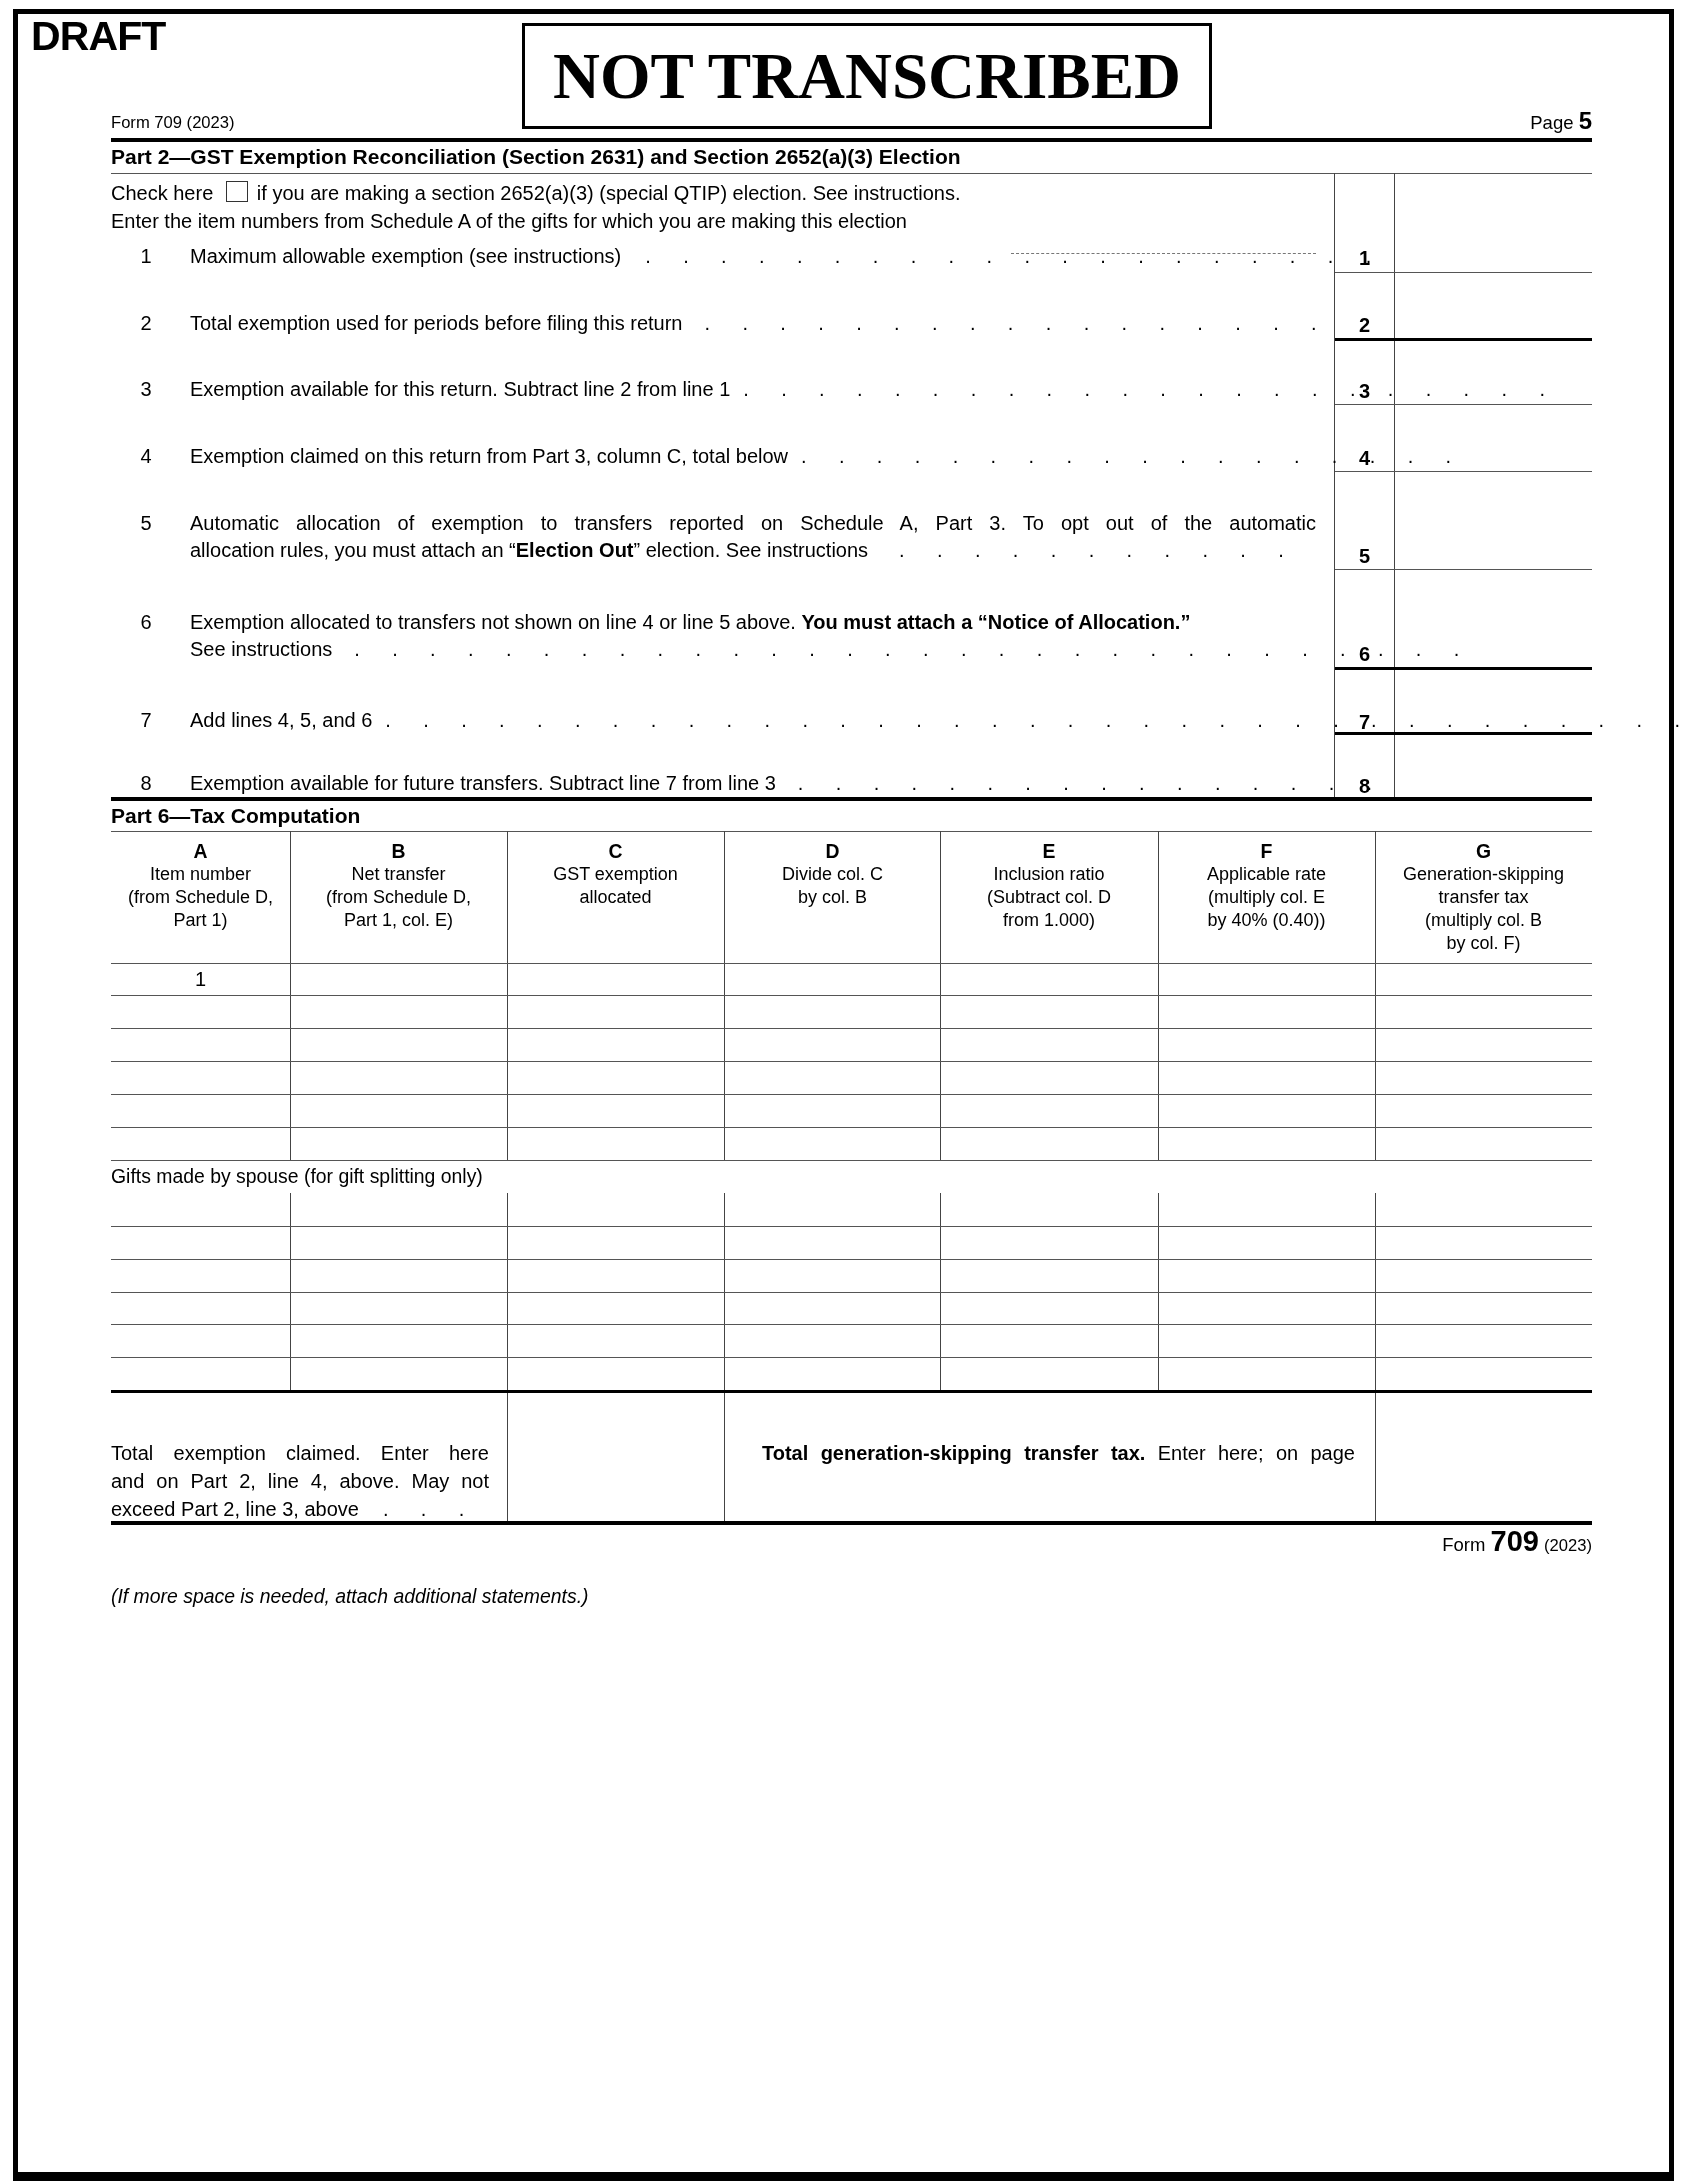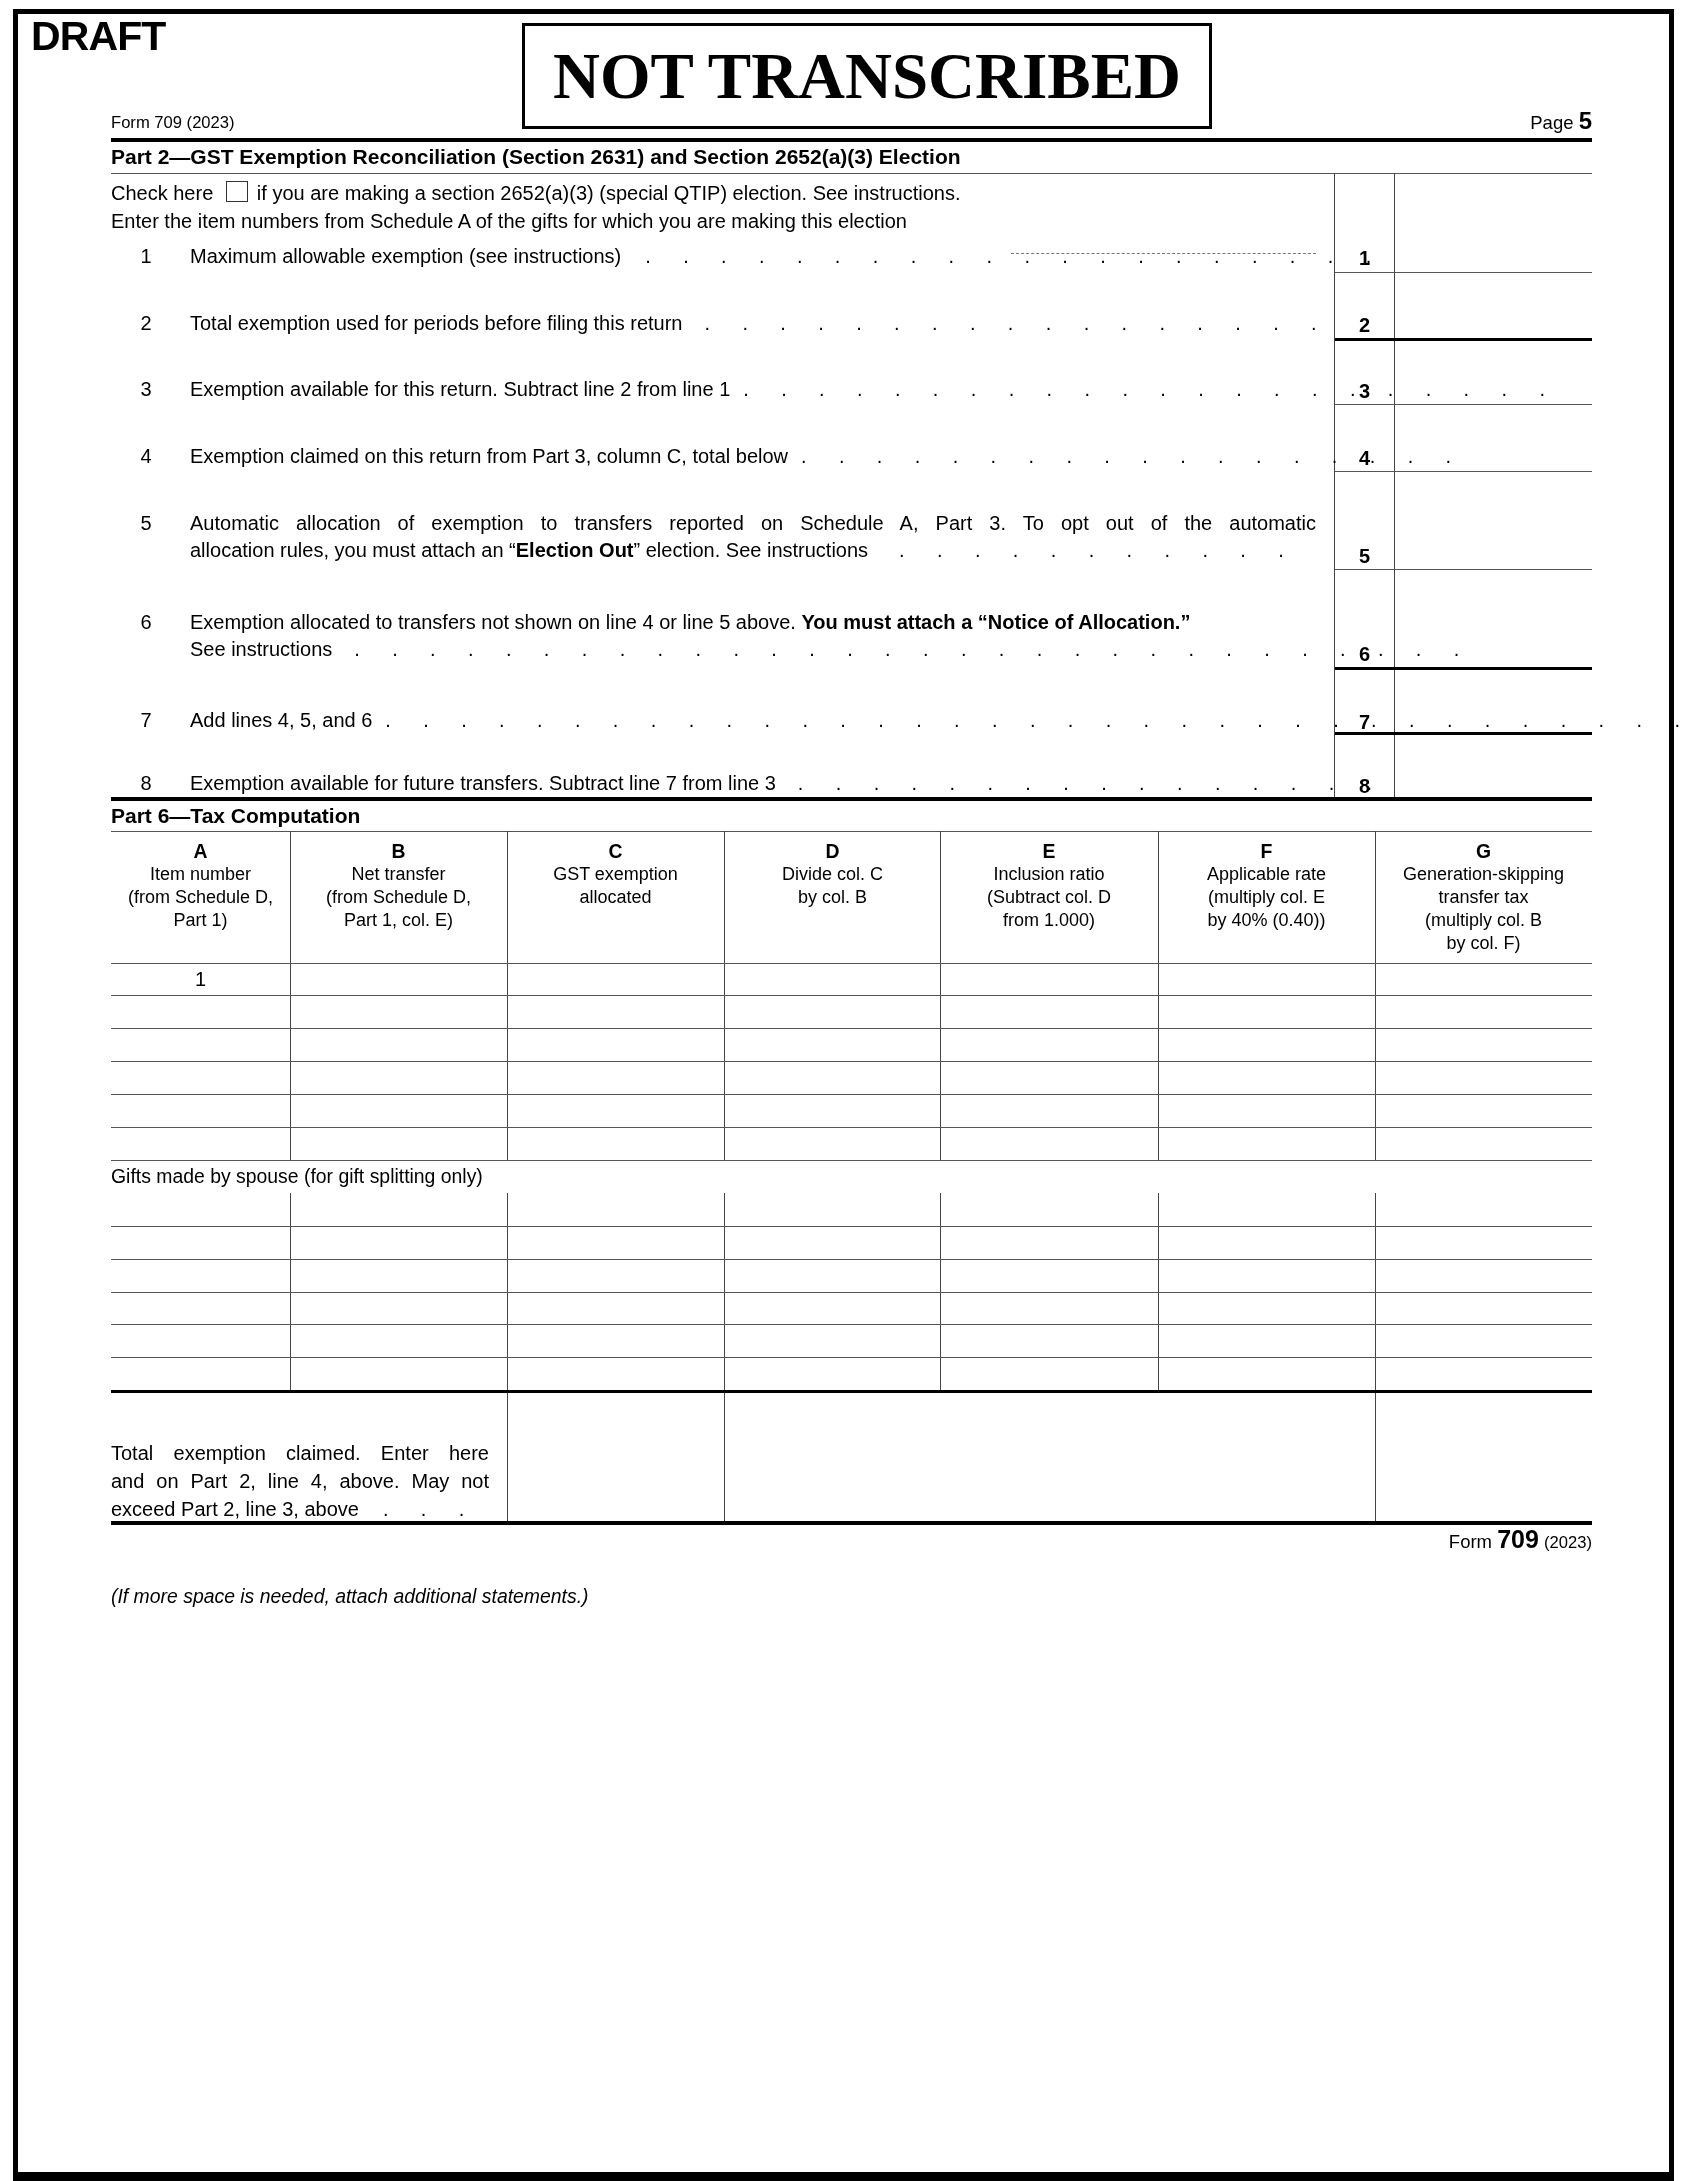--- a/index.html
+++ b/index.html
@@ -264,24 +264,25 @@
     <div style="left:507px;top:1393px;height:128px;" class="vline"></div>
     <div style="left:724px;top:1393px;height:128px;" class="vline"></div>
     <div style="left:1375px;top:1393px;height:128px;" class="vline"></div>
     <div style="left:111px;top:1439px;width:378px;font-size:20px;line-height:28px;white-space:normal;" class="txt">
       <div class="just">Total exemption claimed. Enter here</div>
       <div class="just">and on Part 2, line 4, above. May not</div>
       <div>exceed Part 2, line 3, above<span class="dots" style="margin-left: 24px;">. . .</span></div>
     </div>
     <div style="left:508px;top:1393px;width:215px;height:128px;" class="cell"></div>
     <div style="left:762px;top:1439px;width:593px;font-size:20px;line-height:28px;white-space:normal;" class="txt">
+      <div class="just"><b>Total generation-skipping transfer tax.</b><span> Enter here; on page</span></div>
     </div>
     <div style="left:1376px;top:1393px;width:216px;height:128px;" class="cell"></div>
     <div style="top:1521px;height:3.7px;" class="hr"></div>
   </div>
 
 <div class="txt" style="left:111px;top:1585px;font-size:19.4px;font-style:italic;">(If more space is needed, attach additional statements.)</div>
 <div class="txt" style="right:99px;top:1525px;font-size:18.5px;">
   <span>Form</span>
-  <b style="font-size:25px;">709</b>
+  <b style="font-size:29px;">709</b>
   <span style="font-size:16.6px;">(2023)</span>
 </div>
 
 
 </body></html>

